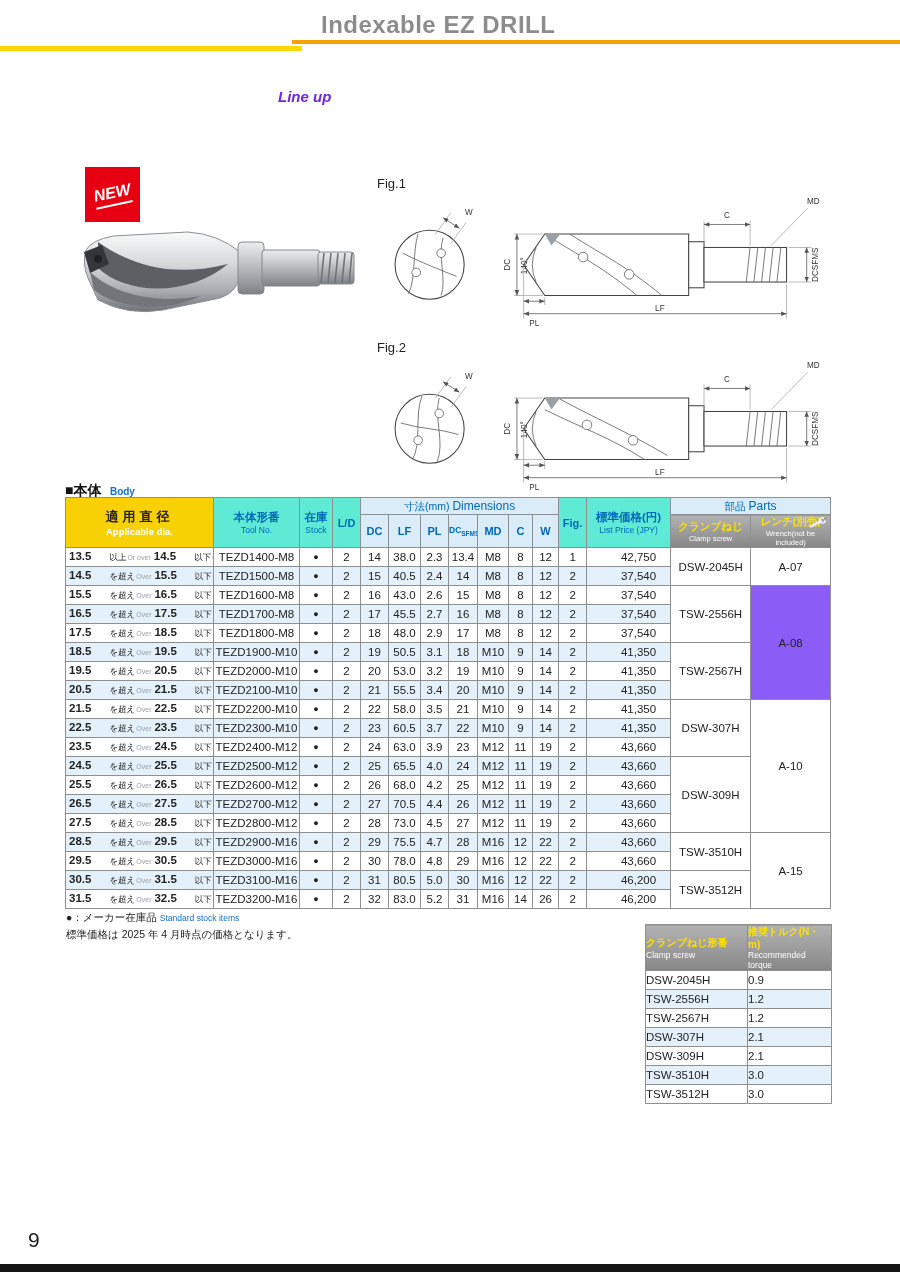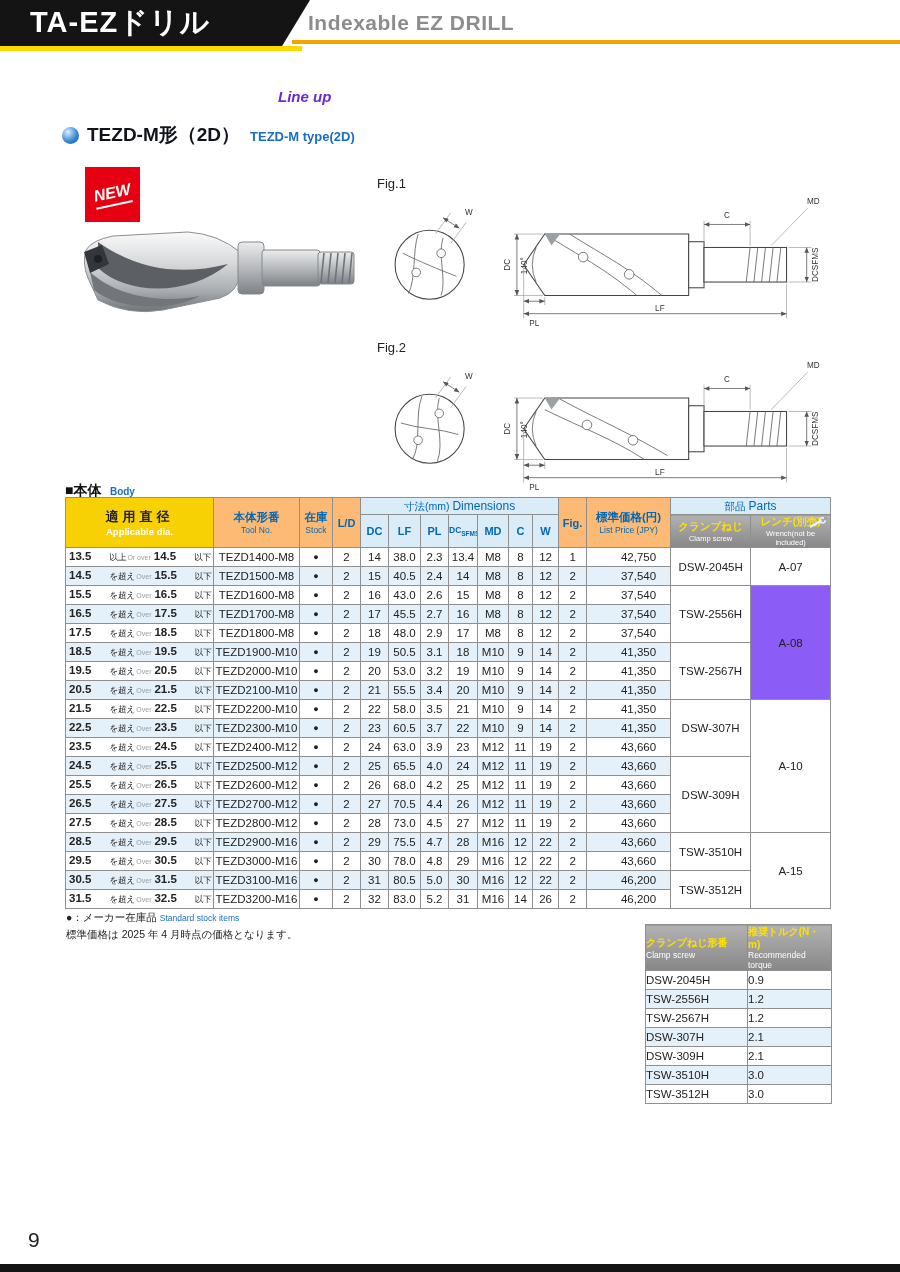--- a/index.html
+++ b/index.html
@@ -4,21 +4,21 @@
 <style>
   *{margin:0;padding:0;box-sizing:border-box;}
   html,body{background:#e8e8e8;}
   body{font-family:"Liberation Sans","DejaVu Sans",sans-serif;}
   .page{position:relative;width:900px;height:1272px;background:#fff;overflow:hidden;margin:0 auto;}
 
   
   .title-band{position:absolute;top:0;left:0;width:310px;height:46px;background:#141414;
     clip-path:polygon(0 0,100% 0,91% 100%,0 100%);display:flex;align-items:center;padding-left:30px;}
   .title-text{color:#fff;font-size:29px;font-weight:bold;letter-spacing:1px;}
-  .subtitle{position:absolute;top:11px;left:308px;font-size:21px;font-weight:bold;color:#8c8c8c;letter-spacing:.5px;}
+  .subtitle{position:absolute;top:11px;left:321px;font-size:24px;font-weight:bold;color:#8c8c8c;letter-spacing:.5px;}
   .orange-line{position:absolute;top:40px;left:292px;width:608px;height:4px;background:#f5a200;}
   .yellow-line{position:absolute;top:46px;left:0;width:302px;height:5px;background:#ffd800;}
 
   
   .section-badge{position:absolute;top:78px;left:65px;width:201px;height:31px;background:#1a6dc3;color:#fff;
     border-radius:7px;display:flex;align-items:center;justify-content:center;font-size:17px;font-weight:bold;letter-spacing:7px;text-indent:7px;}
   .lineup-label{position:absolute;top:88px;left:278px;color:#6d28d9;font-size:15px;font-weight:bold;font-style:italic;}
 
   .product-heading{position:absolute;top:122px;left:62px;display:flex;align-items:center;}
   .sphere{width:17px;height:17px;border-radius:50%;margin-right:8px;
@@ -54,21 +54,21 @@
   .main-table{position:absolute;left:65px;top:497px;width:765px;border-collapse:collapse;table-layout:fixed;font-size:11.5px;color:#222;}
   .main-table th,.main-table td{border:1px solid #8f8f8f;text-align:center;vertical-align:middle;padding:0;overflow:hidden;}
   .main-table thead tr:first-child{height:17px;}
   .main-table thead tr:last-child{height:33px;}
   .main-table tbody tr{height:19px;}
   .main-table tbody tr.alt td{background:#e4f1fa;}
 
   .h-dia{background:#f7d103;}
   .h-dia .jp{font-weight:bold;font-size:13px;color:#222;letter-spacing:4px;}
   .h-dia .en{font-size:9.5px;color:#fff;font-weight:bold;}
-  .h-blue{background:#fdba74;color:#0068b7;}
+  .h-blue{background:#5eead4;color:#0068b7;}
   .h-blue .jp{font-weight:bold;font-size:11.5px;}
   .h-blue .en{font-size:8.5px;font-weight:normal;}
   .h-ld,.h-figcol{font-weight:bold;font-size:11px;}
   .h-dims{background:#d9ecf8;color:#0068b7;}
   .h-dims .jp{font-weight:normal;font-size:10.5px;}
   .h-dims .en{font-size:12px;font-weight:normal;margin-left:3px;}
   .h-sub{background:#d9ecf8;color:#0068b7;font-weight:bold;font-size:11px;}
   .h-dcsfms{font-size:8.5px;}
   .h-dcsfms sub{font-size:6.5px;}
   .h-gray{background:linear-gradient(180deg,#b2b2b2,#878787);position:relative;}
@@ -99,34 +99,26 @@
   .torque-table tbody tr.alt td{background:#e4f1fa;}
 
   .page-number{position:absolute;left:28px;top:1228px;font-size:21px;color:#222;}
   .footer-bar{position:absolute;left:0;bottom:0;width:100%;height:8px;background:#141414;}
 </style>
 </head>
 <body>
 
 <div class="page">
 
-  <div class="title-band">
-    <span class="title-text">TA-EZドリル</span>
-  </div>
   <div class="subtitle">Indexable EZ DRILL</div>
   <div class="orange-line"></div>
   <div class="yellow-line"></div>
 
   <div class="lineup-label">Line up</div>
 
-  <div class="product-heading">
-    <span class="sphere"></span>
-    <span class="product-jp">TEZD-M形（2D）</span>
-    <span class="product-en">TEZD-M type(2D)</span>
-  </div>
 
   <div class="new-badge">
     <span>NEW</span>
   </div>
 
   <svg class="product-photo" viewBox="0 0 295 115">
     <defs>
       <linearGradient id="pg1" x1="0" x2="0" y1="0" y2="1">
         <stop offset="0" stop-color="#fafafa"></stop>
           <stop offset="0.4" stop-color="#d6d8da"></stop>

